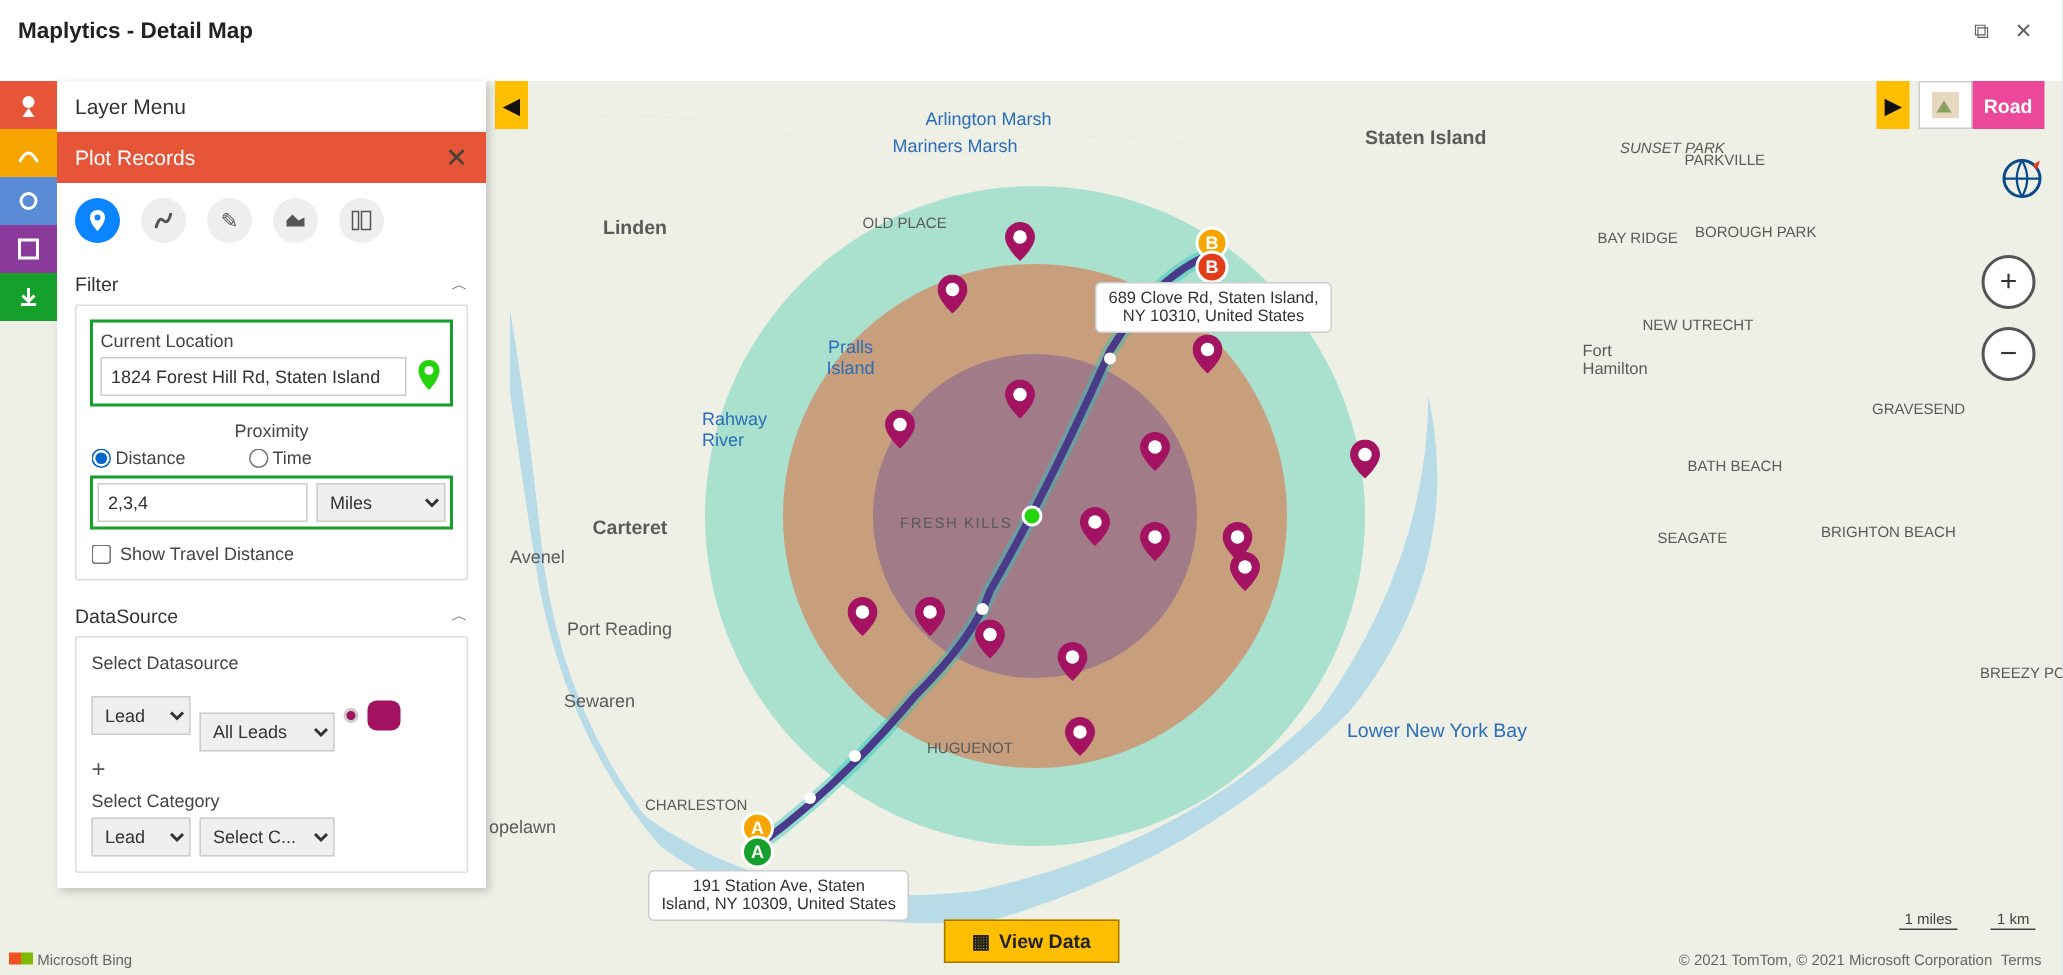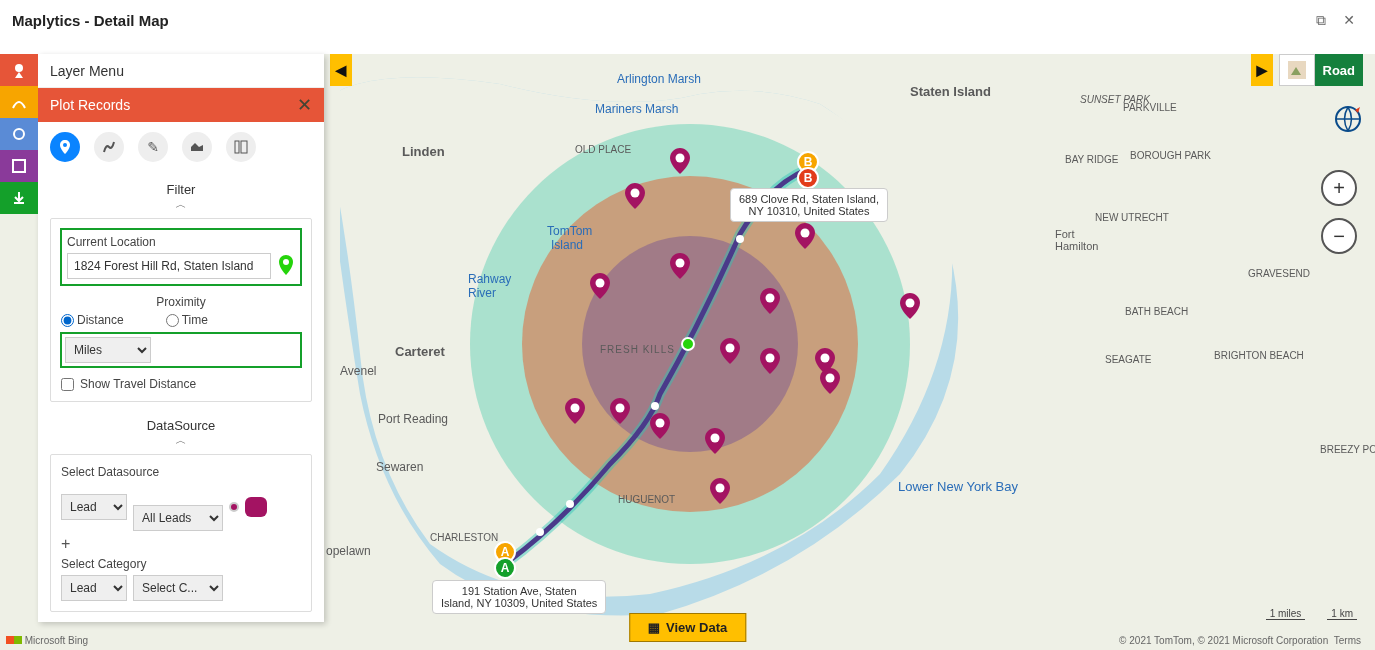--- a/index.html
+++ b/index.html
@@ -13,21 +13,21 @@
 .leftbar .lb { width: 38px; height: 32px; display: flex; align-items: center; justify-content: center; color: #fff; cursor: pointer; }
 .sidepanel { position: absolute; left: 38px; top: 14px; width: 286px; background: #fff; box-shadow: 2px 2px 6px rgba(0,0,0,0.2); z-index: 40; }
 .layerhdr { height: 34px; display: flex; align-items: center; padding: 0 12px; font-size: 14px; color: #333; border-bottom: 1px solid #eee; }
 .plotrec { background: #e65538; height: 34px; display: flex; align-items: center; padding: 0 12px; color: #fff; font-size: 14px; }
 .plotrec .spacer { flex: 1; }
 .plotrec .close { color:#443; font-size:18px; cursor:pointer; }
 .tabrow { display: flex; gap: 14px; padding: 10px 12px; align-items: center; }
 .tabrow .tab { width: 30px; height: 30px; border-radius: 50%; background:#eee; display:flex; align-items:center; justify-content:center; color:#555; cursor:pointer; font-size:14px; }
 .tabrow .tab.active { background:#0a84ff; color:#fff; }
 .section { padding: 4px 12px 10px; }
-.section-hdr { display:flex; align-items:center; font-size:13px; color:#333; padding:6px 0;flex-direction:column; }
+.section-hdr { display:flex; align-items:flex-end; font-size:13px; color:#333; padding:6px 0; }
 .section-hdr .sp { flex:1; }
 .chev { font-size:11px; color:#666; cursor:pointer; }
 .card { border:1px solid #ddd; border-radius:2px; padding:10px; margin-bottom:10px; font-size:12px; position:relative; }
 .greenbox { outline:2px solid #14a02a; outline-offset:-1px; }
 .toggle { width:34px; height:16px; border-radius:10px; background:#ddd; position:relative; display:inline-block; }
 .toggle::after { content:''; position:absolute; left:1px; top:1px; width:14px; height:14px; border-radius:50%; background:#fff; }
 .lbl { color:#444; font-size:12px; }
 .inp { border:1px solid #ccc; height:26px; padding:0 6px; font-size:12px; color:#333; width:100%; }
 .row { display:flex; align-items:center; gap:6px; }
 .radio { display:inline-flex; align-items:center; gap:3px; font-size:12px; color:#444; }
@@ -41,21 +41,21 @@
 .maptext { position:absolute; font-size:12px; color:#5a5a5a; white-space:nowrap; }
 .maptext.big { font-size:13px; font-weight:600; }
 .maptext.bay { color:#2a6db8; font-size:13px; }
 .marker { position:absolute; width:20px; height:26px; transform:translate(-50%,-100%); }
 .marker svg { width:100%; height:100%; }
 .annot { position:absolute; background:#fff; border:1px solid #ccc; font-size:11px; color:#333; padding:4px 8px; border-radius:4px; text-align:center; white-space:nowrap; }
 .letterMarker { position:absolute; width:22px; height:22px; border-radius:50%; display:flex; align-items:center; justify-content:center; font-size:12px; font-weight:700; color:#fff; transform:translate(-50%,-50%); border:2px solid #fff; }
 .topbtn { position:absolute; top:14px; width:22px; height:32px; background:#ffbf00; display:flex; align-items:center; justify-content:center; color:#111; z-index:30; cursor:pointer; font-size:14px; font-weight:700; }
 .topright { position:absolute; top:14px; right:12px; display:flex; gap:0; z-index:30; }
 .topright .tb { height:32px; display:flex; align-items:center; justify-content:center; padding:0 8px; cursor:pointer; }
-.road { background:#15803d; color:#fff; font-size:13px; font-weight:600; }
+.road { background:#ec4899; color:#fff; font-size:13px; font-weight:600; }
 .globe { position:absolute; right:12px; top:64px; color:#0a4b8a; z-index:30; }
 .zoom { position:absolute; right:18px; z-index:30; width:36px; height:36px; border-radius:50%; border:2px solid #555; display:flex; align-items:center; justify-content:center; background:#fff; font-size:20px; cursor:pointer; color:#333; }
 .viewdata { position:absolute; bottom:8px; left:50%; transform:translateX(-50%); background:#ffbf00; border:1px solid #a07800; padding:6px 18px; font-size:13px; font-weight:600; color:#222; display:flex; align-items:center; gap:6px; z-index:30; cursor:pointer; }
 .footer { position:absolute; bottom:4px; font-size:10px; color:#666; z-index:29; }
 .scalebar { position:absolute; bottom:30px; right:18px; font-size:10px; color:#444; display:flex; gap:22px; z-index:29; }
 .route { stroke:#4a3a8a; stroke-width:5; fill:none; }
 .routeO { stroke:#2cc6b8; stroke-width:10; fill:none; opacity:0.45; }
 </style>
 </head>
 <body>
@@ -82,23 +82,23 @@
       <path class="routeO" d="M505,510 Q560,470 610,410 Q650,370 660,340 Q700,270 740,180 Q770,130 808,115"></path>
       <path class="route" d="M505,510 Q560,470 610,410 Q650,370 660,340 Q700,270 740,180 Q770,130 808,115"></path>
       <circle cx="540" cy="478" r="4" fill="#fff"></circle>
         <circle cx="570" cy="450" r="4" fill="#fff"></circle>
       <circle cx="655" cy="352" r="4" fill="#fff"></circle>
         <circle cx="740" cy="185" r="4" fill="#fff"></circle>
     </svg>
 
     <span class="maptext big" style="left:910px;top:30px;">Staten Island</span>
     <span class="maptext" style="left:617px;top:18px;color:#2a6db8;">Arlington Marsh</span>
-    <span class="maptext" style="left:595px;top:48px;color:#2a6db8;">Mariners Marsh</span>
+    <span class="maptext" style="left:595px;top:36px;color:#2a6db8;">Mariners Marsh</span>
     <span class="maptext" style="left:575px;top:90px;font-size:10px;">OLD PLACE</span>
-    <span class="maptext" style="left:547px;top:170px;color:#2a6db8;width:40px;white-space:normal;text-align:center;">TomTom Island</span>
+    <span class="maptext" style="left:547px;top:170px;color:#2a6db8;width:40px;white-space:normal;text-align:center;">Pralls Island</span>
     <span class="maptext big" style="left:402px;top:90px;">Linden</span>
     <span class="maptext" style="left:468px;top:218px;color:#2a6db8;width:50px;white-space:normal;">Rahway River</span>
     <span class="maptext big" style="left:395px;top:290px;">Carteret</span>
     <span class="maptext" style="left:600px;top:290px;font-size:10px;letter-spacing:1px;">FRESH KILLS</span>
     <span class="maptext" style="left:340px;top:310px;">Avenel</span>
     <span class="maptext" style="left:378px;top:358px;">Port Reading</span>
     <span class="maptext" style="left:376px;top:406px;">Sewaren</span>
     <span class="maptext" style="left:326px;top:490px;">opelawn</span>
     <span class="maptext" style="left:430px;top:478px;font-size:10px;">CHARLESTON</span>
     <span class="maptext" style="left:618px;top:440px;font-size:10px;">HUGUENOT</span>
@@ -349,20 +349,21 @@
               <input type="radio" checked="" style="">
               <span>Distance</span>
             </label>
           <span style="width:30px;"></span>
           <label class="radio">
               <input type="radio" style="">
               <span>Time</span>
             </label>
         </div>
         <div class="row greenbox" style="padding:4px;">
+          <input class="inp" style="flex: 1 1 0%;" value="2,3,4">
           <select class="sel" style="width:86px;"><option>Miles</option></select>
         </div>
         <label class="row" style="margin-top:10px;">
           <input type="checkbox" style="">
             <span class="lbl">Show Travel Distance</span>
         </label>
       </div>
 
       <div class="section-hdr">
         <span>DataSource</span>

